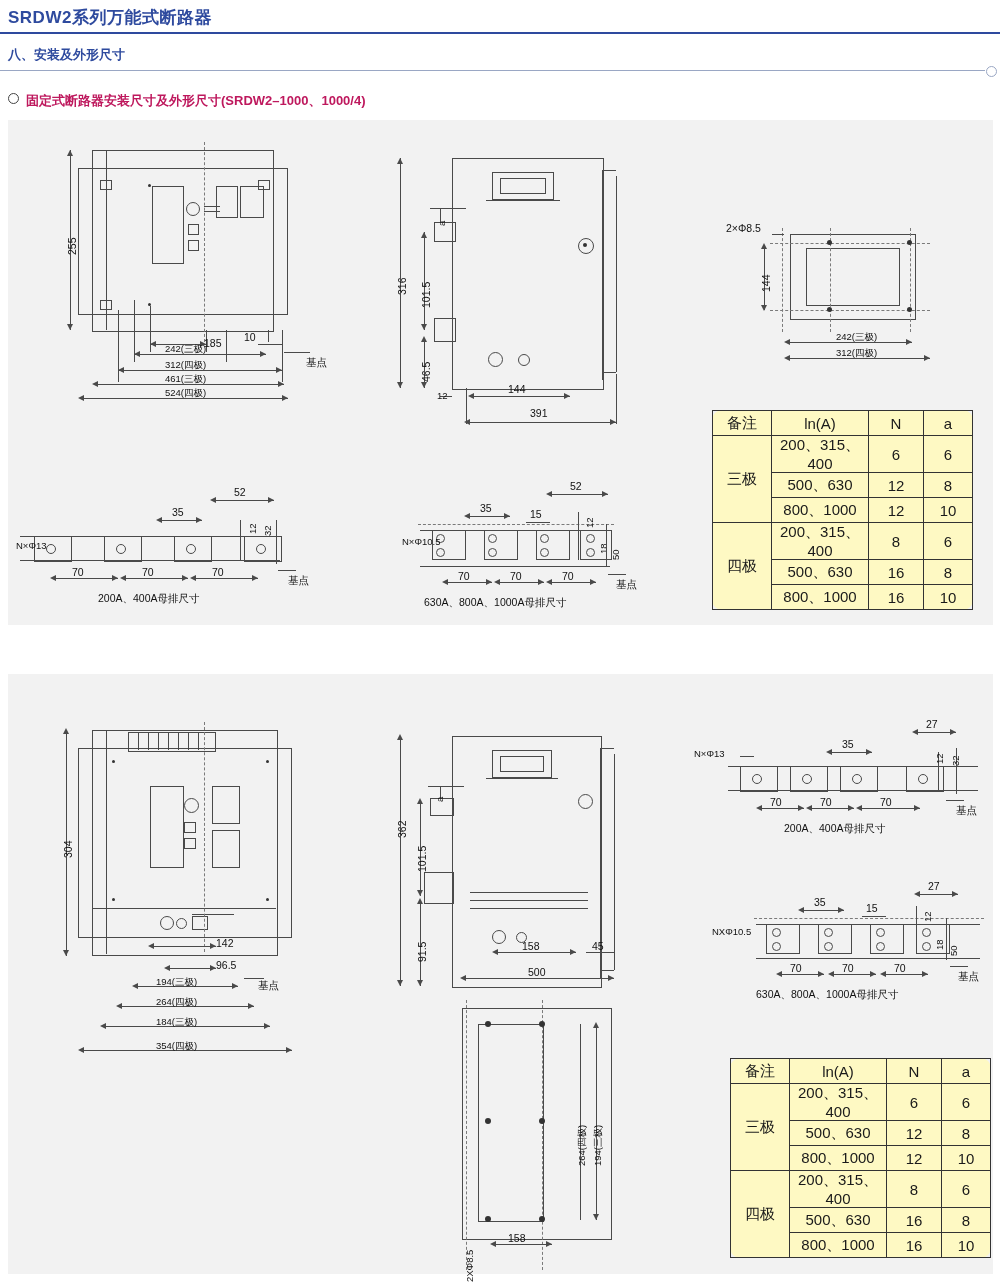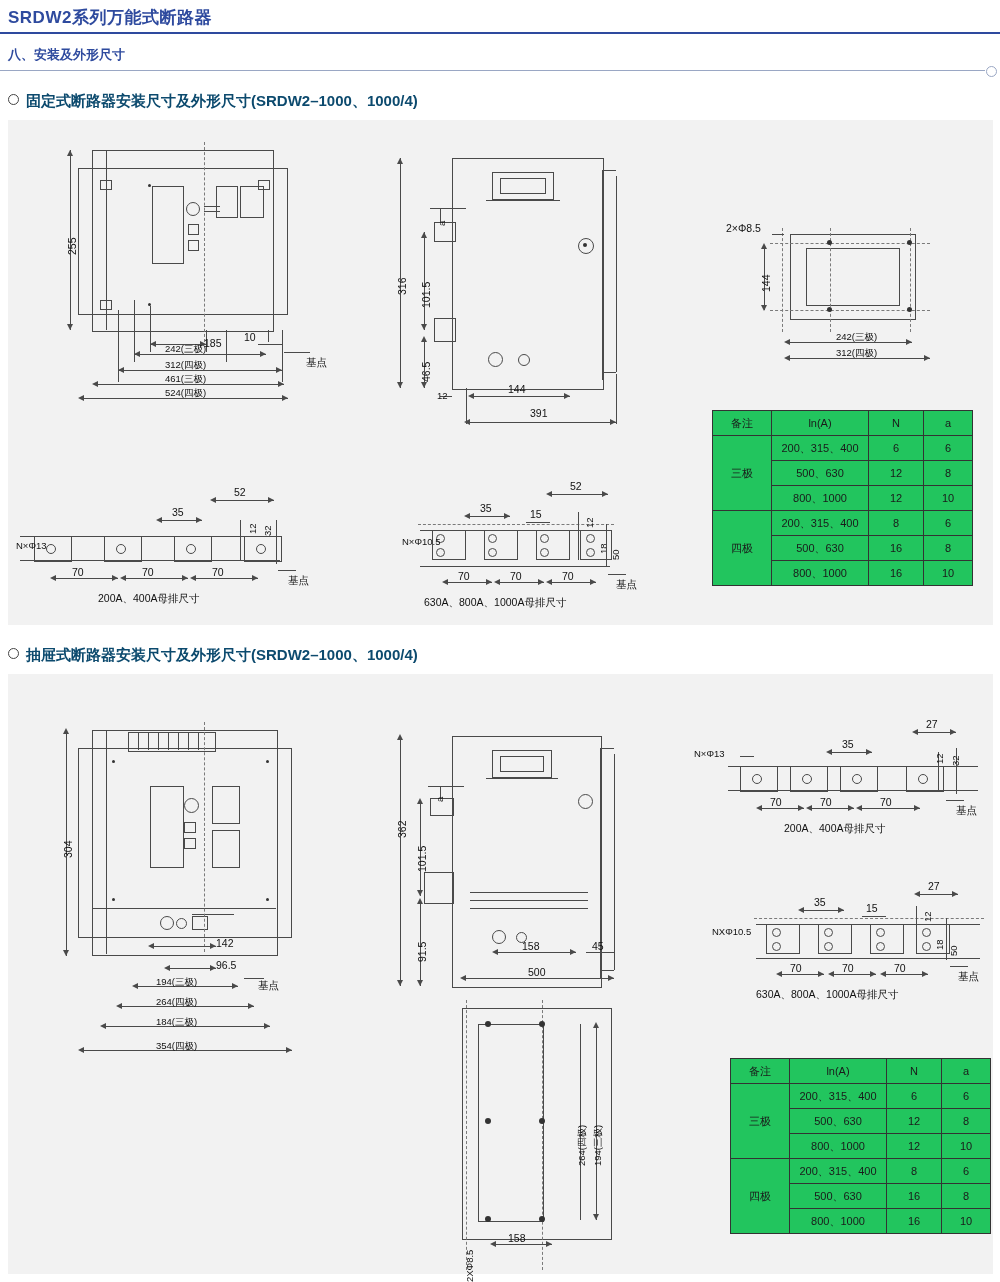--- a/index.html
+++ b/index.html
@@ -27,21 +27,21 @@
     font-size:13px;font-weight:bold;color:#2e4a9e;
   }
   .section-rule{
     position:absolute;left:0;top:70px;width:985px;height:1px;background:#9aa7c4;
   }
   .section-rule-dot{
     position:absolute;left:986px;top:66px;width:9px;height:9px;border:1px solid #9aa7c4;border-radius:50%;
   }
 
   .sub-head{
-    position:absolute;font-size:15px;font-weight:bold;color:#0c4a6e;
+    position:absolute;font-size:13px;font-weight:bold;color:#be185d;
   }
   .sub-head .bullet{
     display:inline-block;width:9px;height:9px;border:1.4px solid #444;border-radius:50%;
     margin-right:7px;vertical-align:1px;
   }
 
   .panel{
     position:absolute;background:#f2f2f2;border:0;
   }
 
@@ -67,22 +67,23 @@
 
   
   .ar-l,.ar-r,.ar-u,.ar-d{position:absolute;width:0;height:0;}
   .ar-l{border-top:3px solid transparent;border-bottom:3px solid transparent;border-right:6px solid #4a4a4a;}
   .ar-r{border-top:3px solid transparent;border-bottom:3px solid transparent;border-left:6px solid #4a4a4a;}
   .ar-u{border-left:3px solid transparent;border-right:3px solid transparent;border-bottom:6px solid #4a4a4a;}
   .ar-d{border-left:3px solid transparent;border-right:3px solid transparent;border-top:6px solid #4a4a4a;}
 
   
   table.spec{
-    position:absolute;border-collapse:collapse;background:#22c55e;
-    font-size:11px;
+    position:absolute;border-collapse:collapse;background:#fef9c3;
+    font-size:15px;
+    border-radius:10px;
   }
   table.spec td,table.spec th{
     border:1px solid #333;text-align:center;font-weight:normal;
     padding:0;height:24px;
   }
   table.spec th{font-weight:normal;}
   .col-note{width:58px;}
   .col-in{width:96px;}
   .col-n{width:54px;}
   .col-a{width:48px;}
@@ -372,23 +373,20 @@
       <td>8</td>
     </tr>
     <tr>
       <td>800、1000</td>
       <td>16</td>
       <td>10</td>
     </tr>
   </tbody>
     </table>
 
-  <div class="sub-head" style="left:8px;top:646px;">
-    <span class="bullet"></span><span>抽屉式断路器安装尺寸及外形尺寸(SRDW2–1000、1000/4)</span>
-  </div>
 
   <div class="panel" style="left:8px;top:674px;width:985px;height:600px;"></div>
 
   <div class="box" style="left:78px;top:748px;width:212px;height:188px;"></div>
   <div class="box" style="left:92px;top:730px;width:184px;height:224px;"></div>
   <div class="ln v" style="left:106px;top:730px;height:224px;"></div>
   <div class="box" style="left:128px;top:732px;width:86px;height:18px;"></div>
   <div class="ln v" style="left:138px;top:732px;height:18px;"></div>
   <div class="ln v" style="left:148px;top:732px;height:18px;"></div>
   <div class="ln v" style="left:158px;top:732px;height:18px;"></div>

